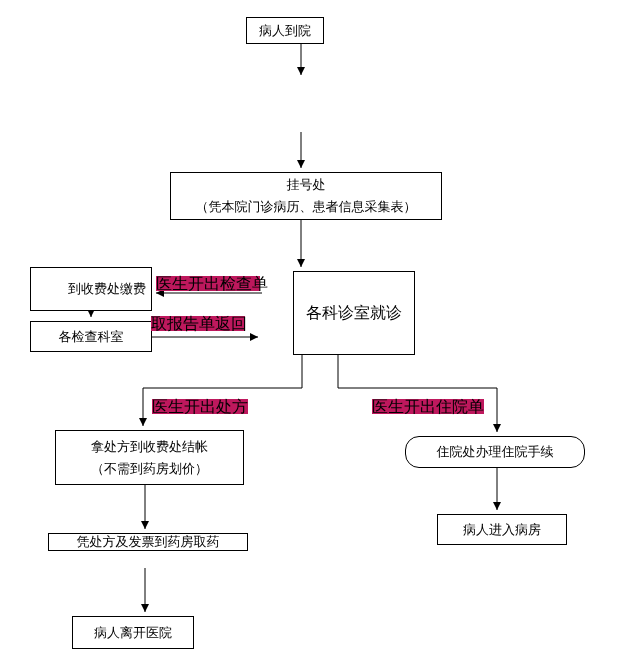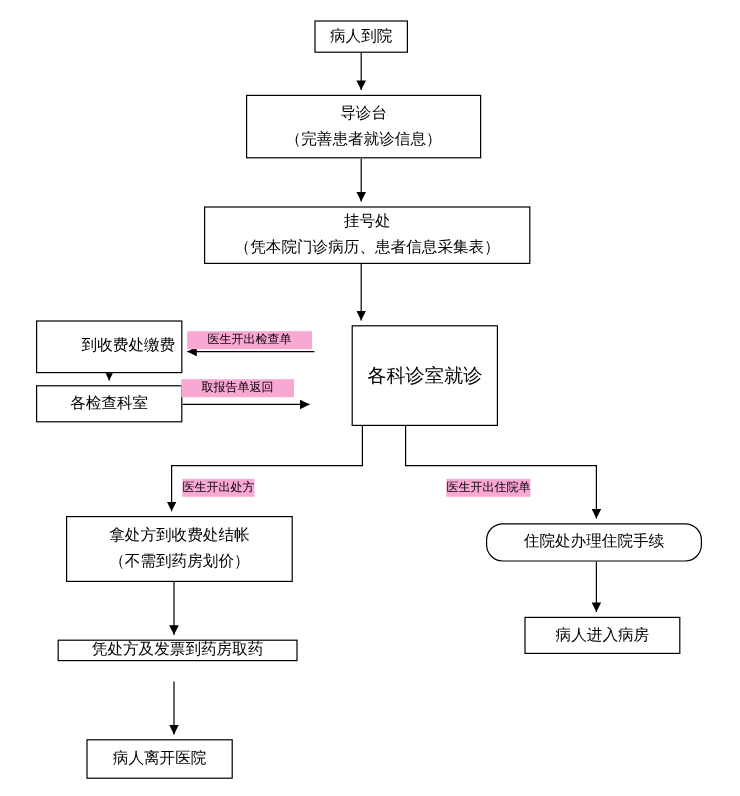--- a/index.html
+++ b/index.html
@@ -36,27 +36,27 @@
     font-size: 13px;
     line-height: 22px;
     white-space: nowrap;
   }
   .node-big {
     font-size: 16px;
     margin-left: 31px;
   }
   .edge-label {
     position: absolute;
-    font-size: 10px;
+    font-size: 16px;
     line-height: 15px;
     white-space: nowrap;
-    background: #f9a8d4;
+    background: #be185d;
   }
   
-  #n-arrive    { left: 262px; top: 17px;  width: 78px;  height: 27px; }
+  #n-arrive    { left: 246px; top: 17px;  width: 78px;  height: 27px; }
   #n-guide     { left: 205px; top: 79px;  width: 196px; height: 53px; }
   #n-register  { left: 170px; top: 172px; width: 272px; height: 48px; }
   #n-clinic    { left: 262px; top: 271px; width: 122px; height: 84px; }
   #n-payexam   { left: 30px;  top: 267px; width: 122px; height: 44px; padding-left: 32px; }
   #n-examdept  { left: 30px;  top: 321px; width: 122px; height: 31px; }
   #n-settle    { left: 55px;  top: 430px; width: 189px; height: 55px; }
   #n-pharmacy  { left: 48px;  top: 533px; width: 200px; height: 18px; }
   #n-leave     { left: 72px;  top: 616px; width: 122px; height: 33px; }
   #n-admission { left: 405px; top: 436px; width: 180px; height: 32px; border-radius: 14px; }
   #n-ward      { left: 437px; top: 514px; width: 130px; height: 31px; }
@@ -89,24 +89,20 @@
       <path d="M145 485 V529" marker-end="url(#arr)"></path>
       <path d="M145 568 V612" marker-end="url(#arr)"></path>
       <path d="M497 468 V510" marker-end="url(#arr)"></path>
     </g>
   </svg>
 
   <div class="node" id="n-arrive">
     <span>病人到院</span>
   </div>
 
-  <div class="node" id="n-guide">
-    <span>导诊台</span>
-    <span>（完善患者就诊信息）</span>
-  </div>
 
   <div class="node" id="n-register">
     <span>挂号处</span>
     <span>（凭本院门诊病历、患者信息采集表）</span>
   </div>
 
   <div class="node node-big" id="n-clinic">
     <span>各科诊室就诊</span>
   </div>
 

